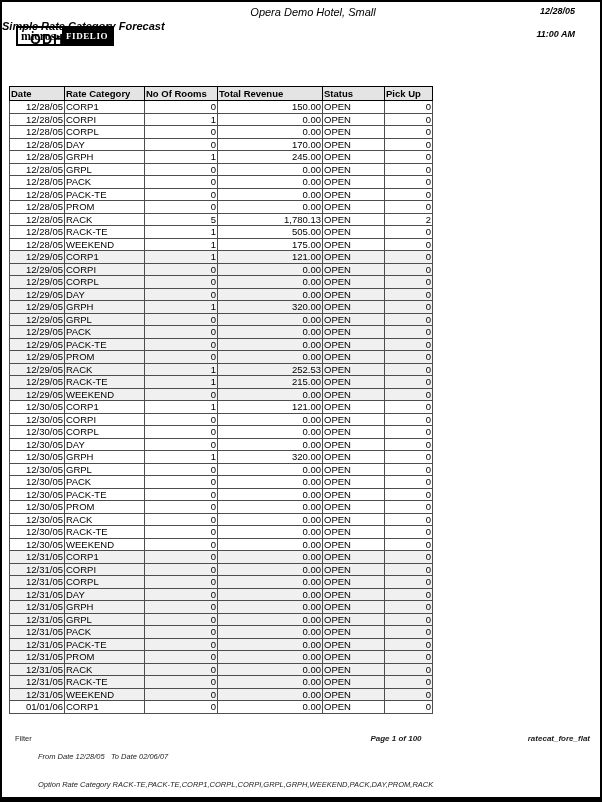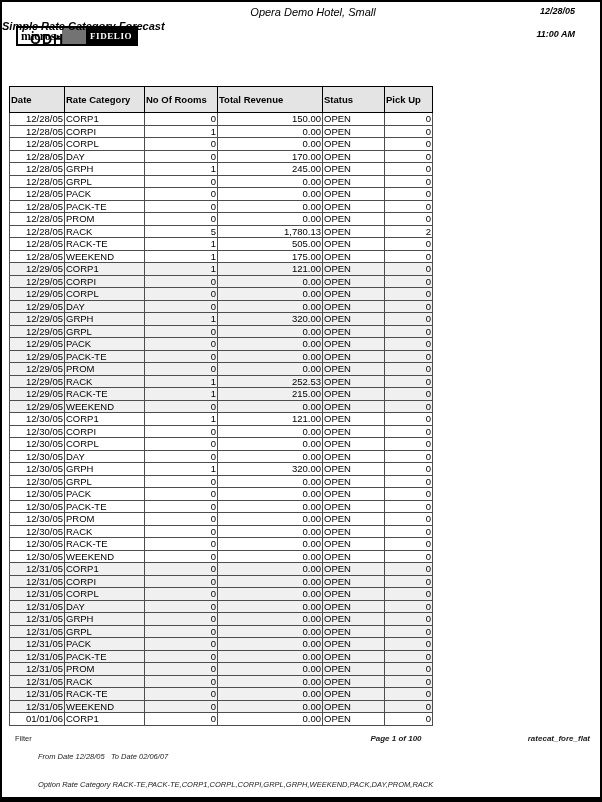--- a/index.html
+++ b/index.html
@@ -7,34 +7,34 @@
   body { font-family:"Liberation Sans", sans-serif; }
   .page {
     position:relative; width:602px; height:802px; background:#fff;
     border:2px solid #000; border-bottom-width:5px; overflow:hidden;
     margin:0 auto;
   }
   
   .logo { position:absolute; left:14px; top:24px; height:20px; display:flex; align-items:stretch; border:2px solid #000; background:#737373;font-family:Liberation Serif, serif; }
   .logo-micros { display:flex; align-items:center; padding:0 1px 0 3px; font-weight:bold; font-size:12px; color:#000; background:#fff; }
   .logo-arrow { display:flex; align-items:center; font-size:9px; color:#000; background:#fff; padding-right:1px; }
-  .logo-fidelio { display:flex; align-items:center; background:#000; color:#fff; font-weight:bold; font-size:9px; letter-spacing:0.6px; padding:0 4px;margin-left:24px; }
+  .logo-fidelio { display:flex; align-items:center; background:#000; color:#fff; font-weight:bold; font-size:9px; letter-spacing:0.6px; padding:0 4px; }
   .property-code { position:absolute; left:28px; top:29px; font-size:14px; font-weight:bold; letter-spacing:1px; color:#000; }
   .hotel-name { position:absolute; left:0; right:0; top:4px; text-align:center; font-size:11px; font-style:italic; color:#000;padding-left:24px; }
   .report-title { position:absolute; left:0; right:0; top:18px; font-size:11px; font-style:italic; font-weight:bold; color:#000; }
   .report-date { position:absolute; right:25px; top:4px; font-size:9px; font-style:italic; font-weight:bold; color:#000; }
   .report-time { position:absolute; right:25px; top:27px; font-size:9px; font-style:italic; font-weight:bold; color:#000; }
   
   .table-wrap { position:absolute; left:7px; top:84px; }
   table { border-collapse:collapse; table-layout:fixed; width:423px; }
   col.c-date { width:55px; } col.c-cat { width:80px; } col.c-rooms { width:73px; }
   col.c-rev { width:105px; } col.c-status { width:62px; } col.c-pickup { width:48px; }
   th {
     background:#e4e4e4; border:1px solid #000; font-size:9.5px; font-weight:bold;
-    text-align:left; height:26px; padding:0 1px; white-space:nowrap; overflow:hidden; color:#000;
+    text-align:left; height:14px; padding:0 1px; white-space:nowrap; overflow:hidden; color:#000;
   }
   td {
     border:1px solid #4d4d4d; font-size:9.5px; line-height:11px; height:12.5px;
     padding:0 1px; white-space:nowrap; overflow:hidden; background:#fff; color:#000;
   }
   tr.shaded td { background:#f0f0f0; }
   td.ar { text-align:right; } td.al { text-align:left; }
   table { border:1px solid #000; }
   
   .footer { position:absolute; left:0; right:0; top:731px; font-size:7.5px; color:#1c1c1c; }

